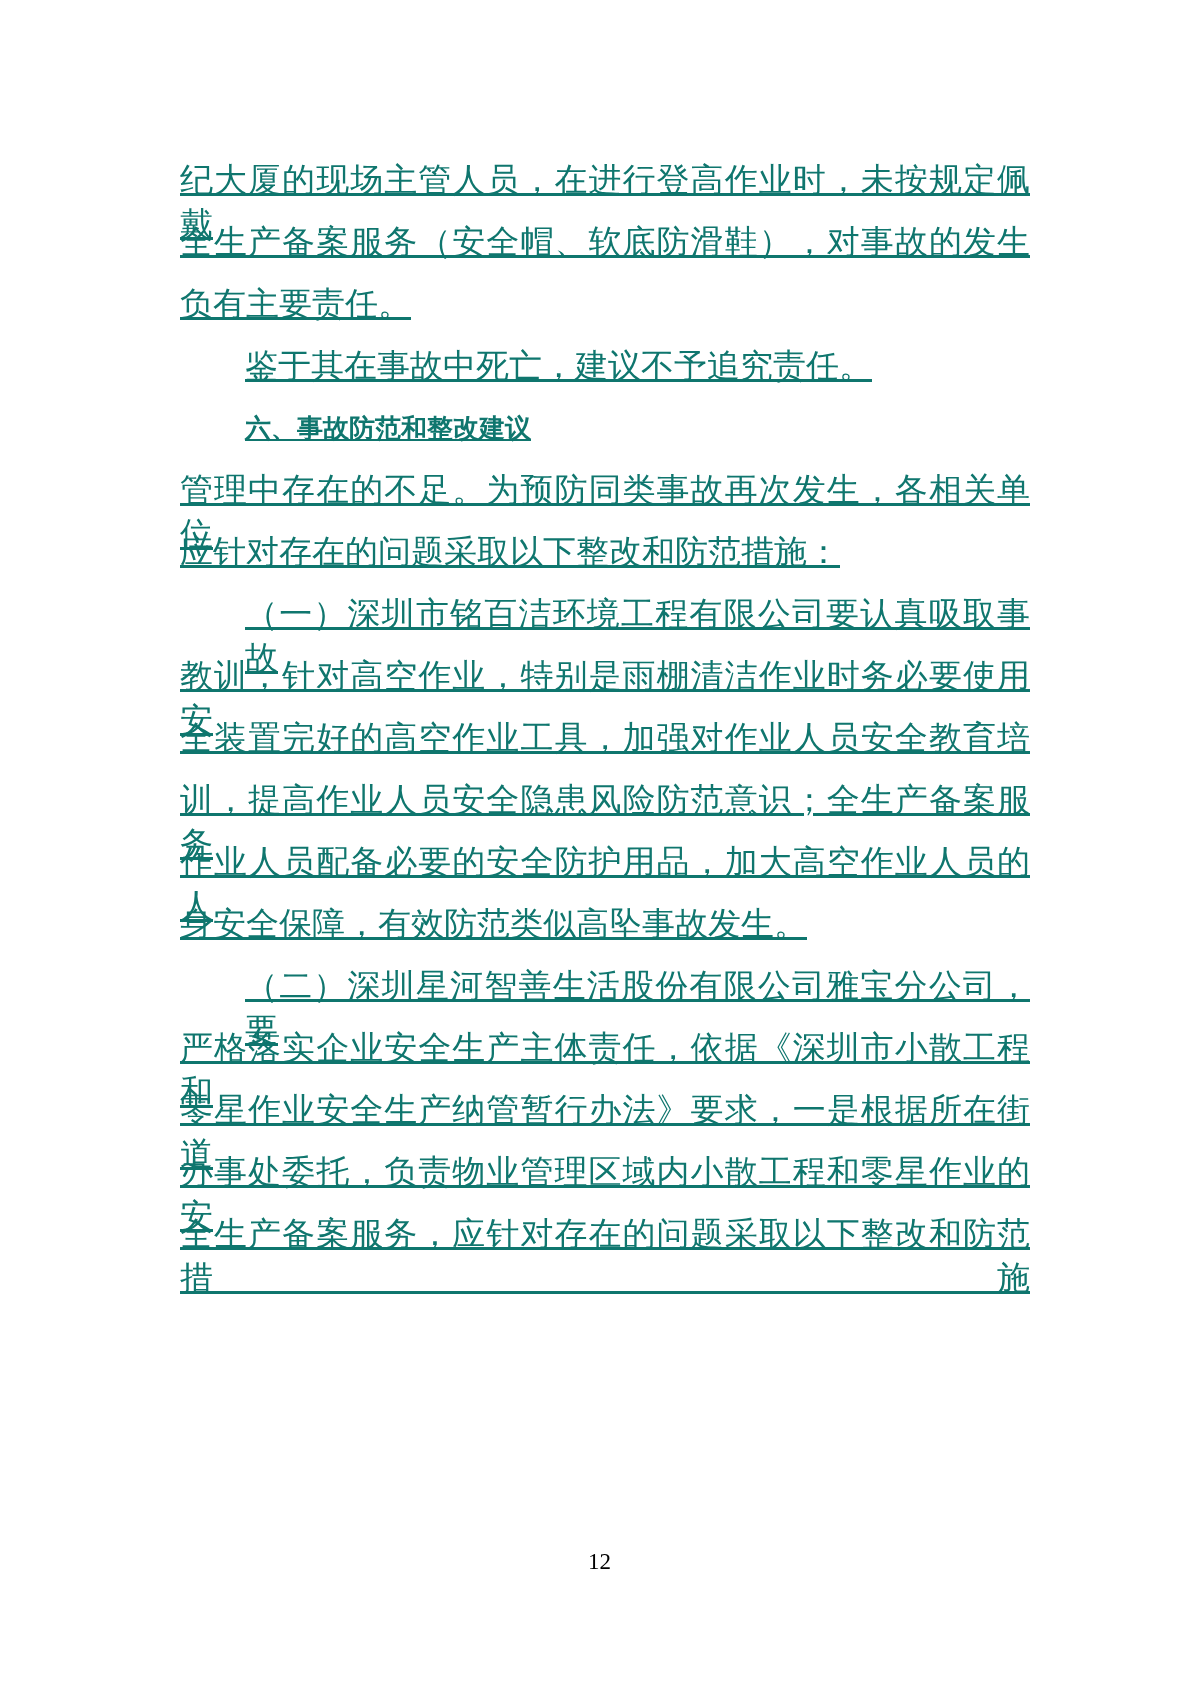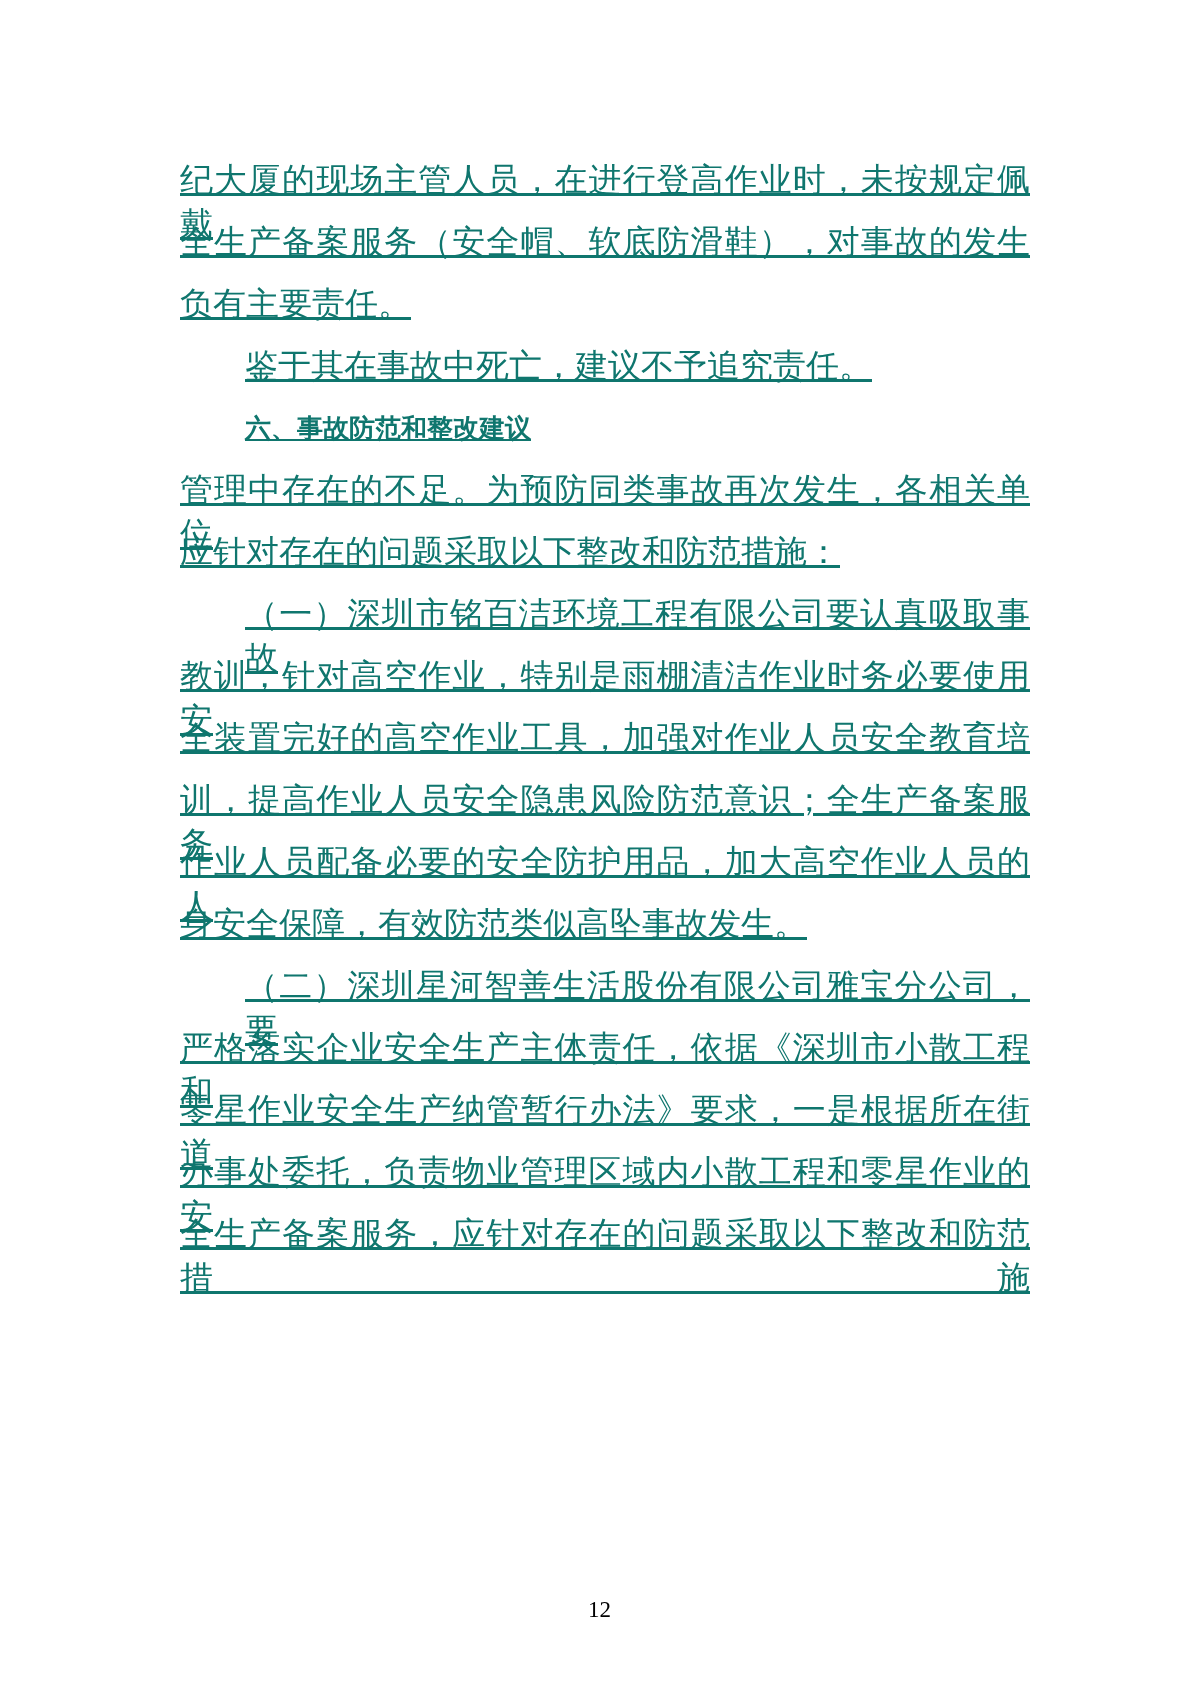--- a/index.html
+++ b/index.html
@@ -49,21 +49,20 @@
   .page-number {
     position: absolute;
     top: 1548px;
     left: 0;
     width: 100%;
     text-align: center;
     font-size: 23px;
     line-height: 28px;
     font-family: "Liberation Serif", "DejaVu Serif", serif;
     color: #000000;
-    margin-top: 48px;
   }
 </style>
 </head>
 <body>
 
 <div class="page">
   <div class="text-block">
     <div class="line fill">纪大厦的现场主管人员，在进行登高作业时，未按规定佩戴</div>
     <div class="line fill">全生产备案服务（安全帽、软底防滑鞋），对事故的发生</div>
     <div class="line">负有主要责任。</div>

